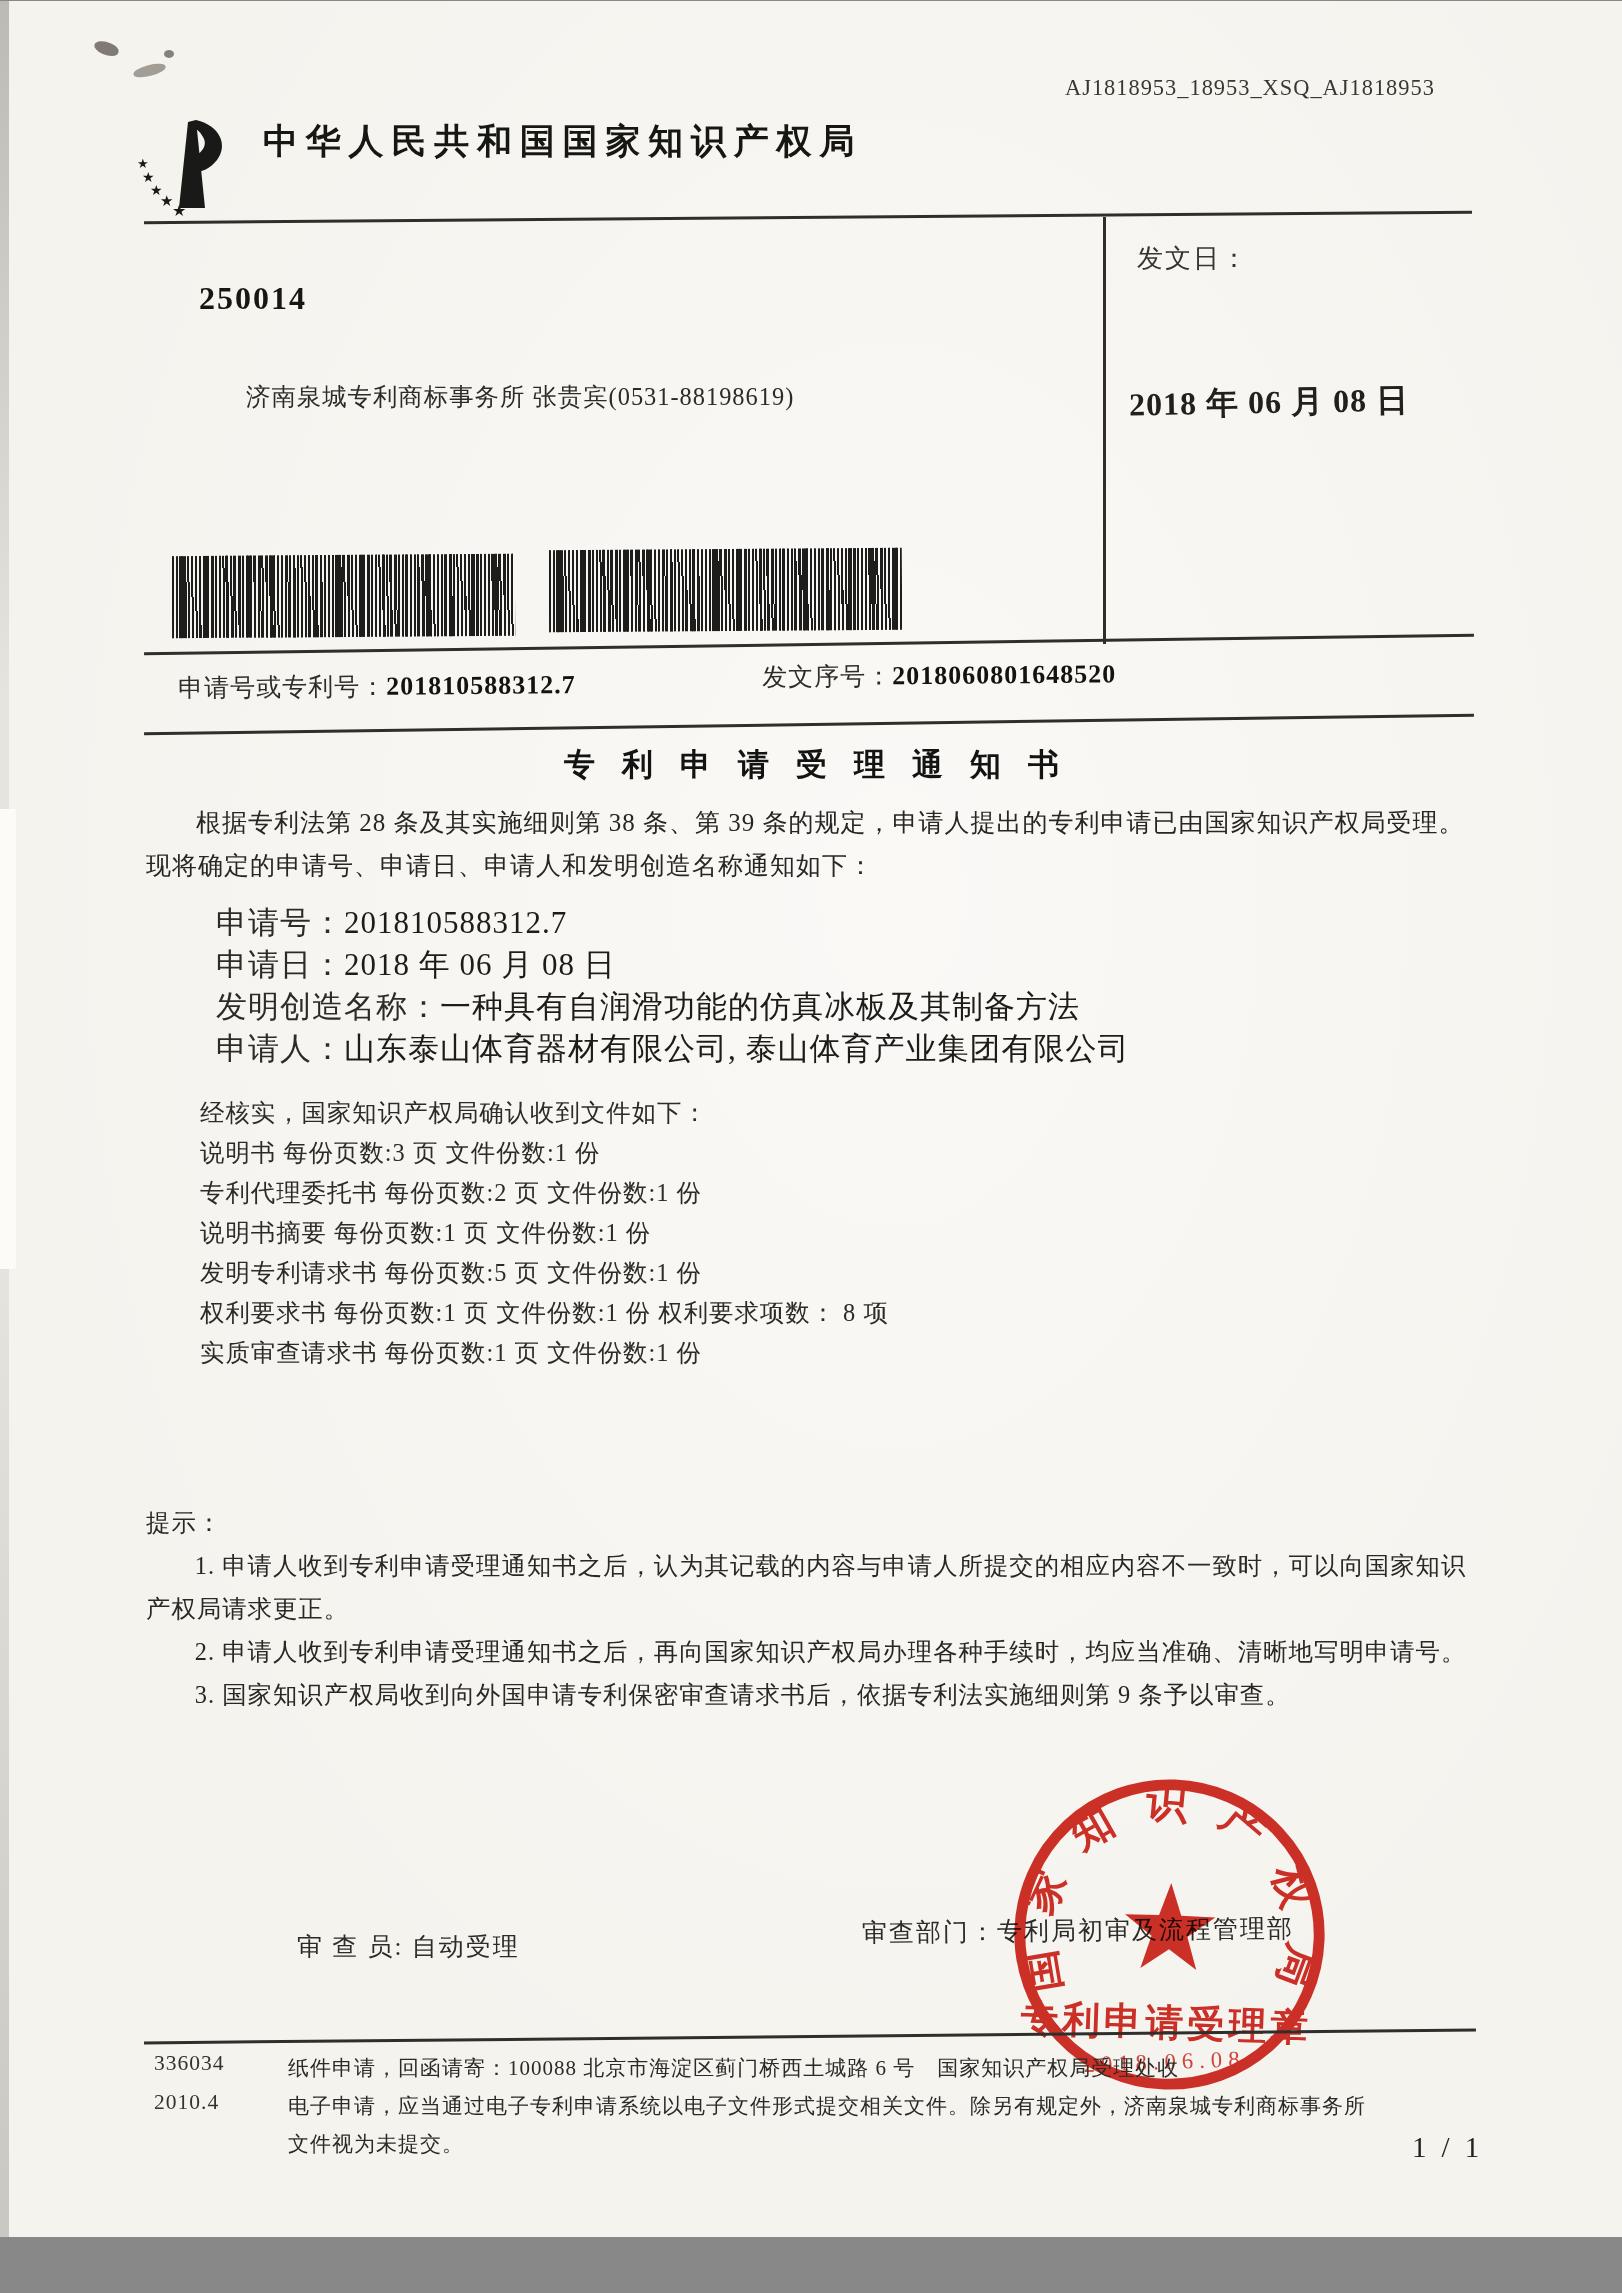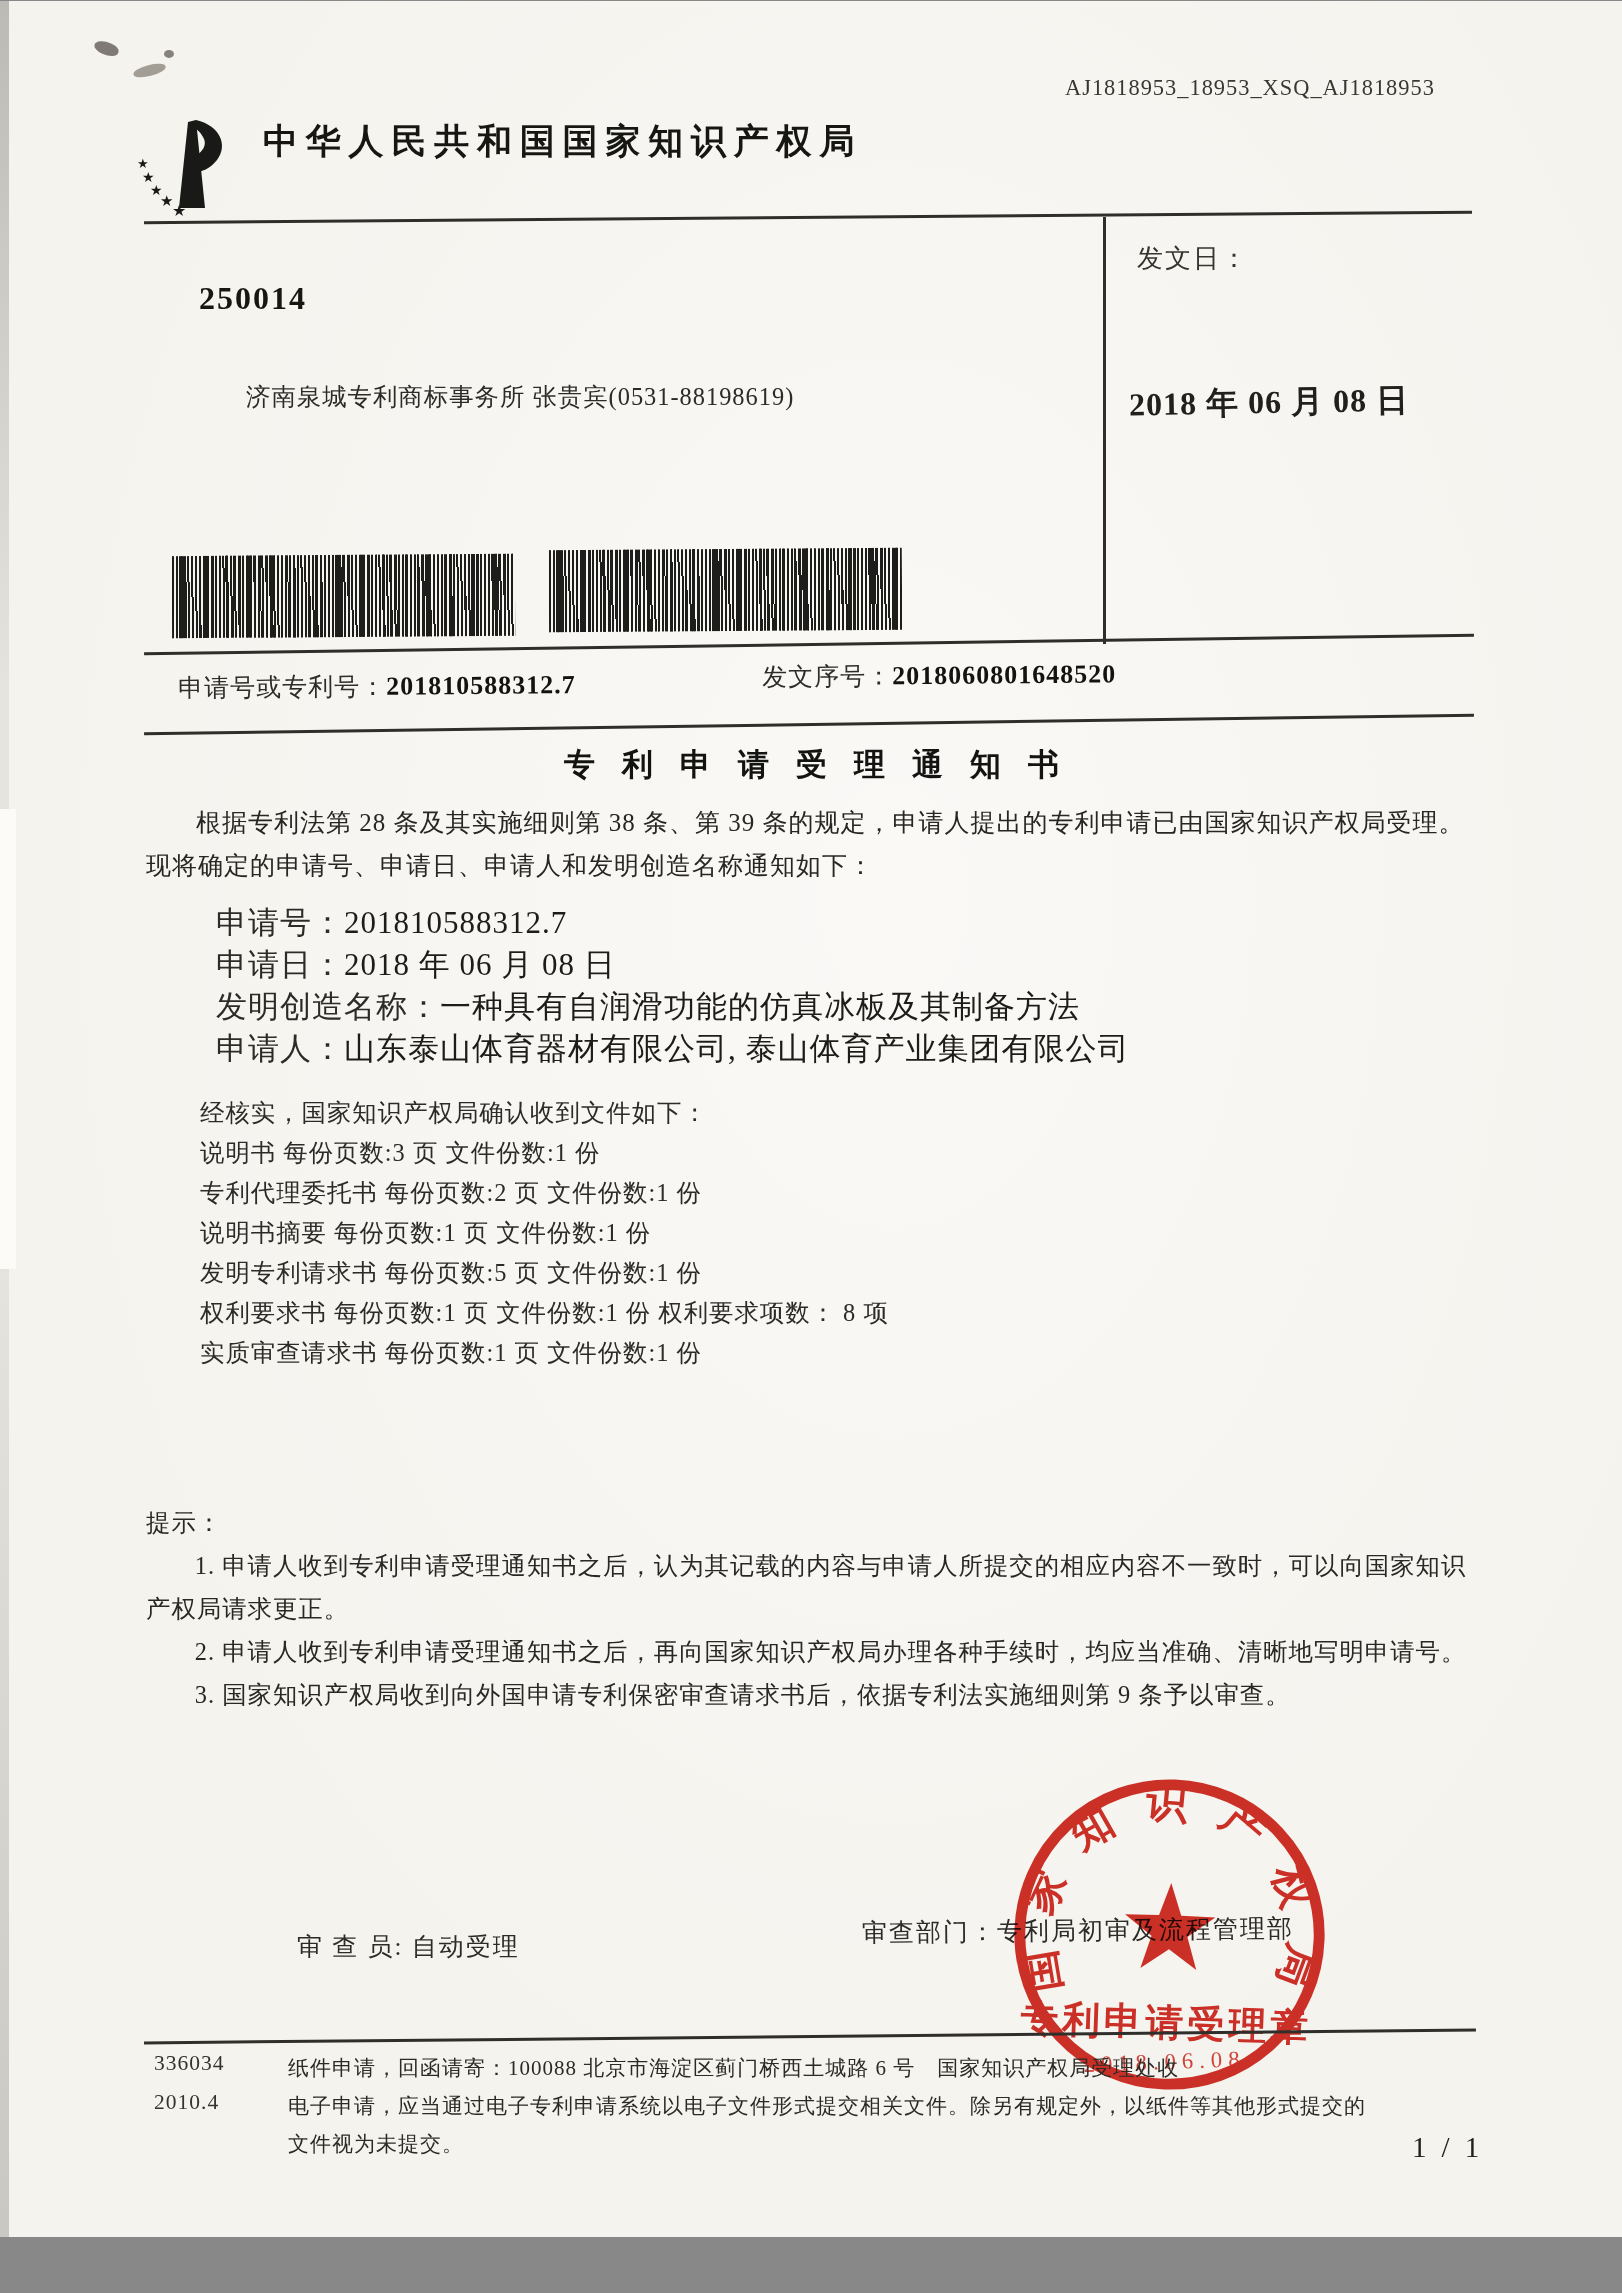--- a/index.html
+++ b/index.html
@@ -188,19 +188,19 @@
       <text x="170" y="272" text-anchor="middle" font-size="38" font-weight="700" fill="#d1251b" letter-spacing="4" font-family="Liberation Serif, DejaVu Serif, serif">专利申请受理章</text>
       <text x="170" y="306" text-anchor="middle" font-size="23" fill="#d1251b" letter-spacing="6" opacity="0.9" transform="rotate(-4 170 306)">2018.06.08</text>
     </svg>
   </div>
 
   <div class="abs rule rule-footer"></div>
   <div class="abs form-no">336034</div>
   <div class="abs form-date">2010.4</div>
   <div class="abs footer-lines">
     <div>纸件申请，回函请寄：100088 北京市海淀区蓟门桥西土城路 6 号　国家知识产权局受理处收</div>
-    <div>电子申请，应当通过电子专利申请系统以电子文件形式提交相关文件。除另有规定外，以纸件等其他形式提交的</div>
+    <div>电子申请，应当通过电子专利申请系统以电子文件形式提交相关文件。除另有规定外，济南泉城专利商标事务所</div>
     <div>文件视为未提交。</div>
   </div>
   <div class="abs page-num">1 / 1</div>
 
 </div>
 
 
 </body></html>

